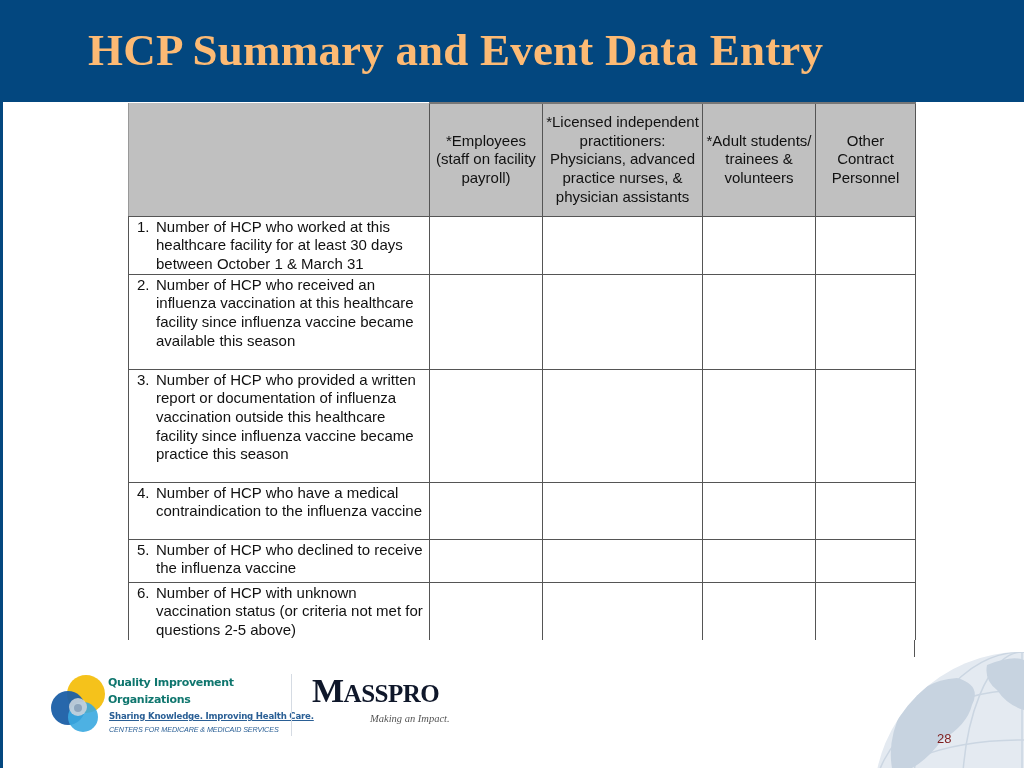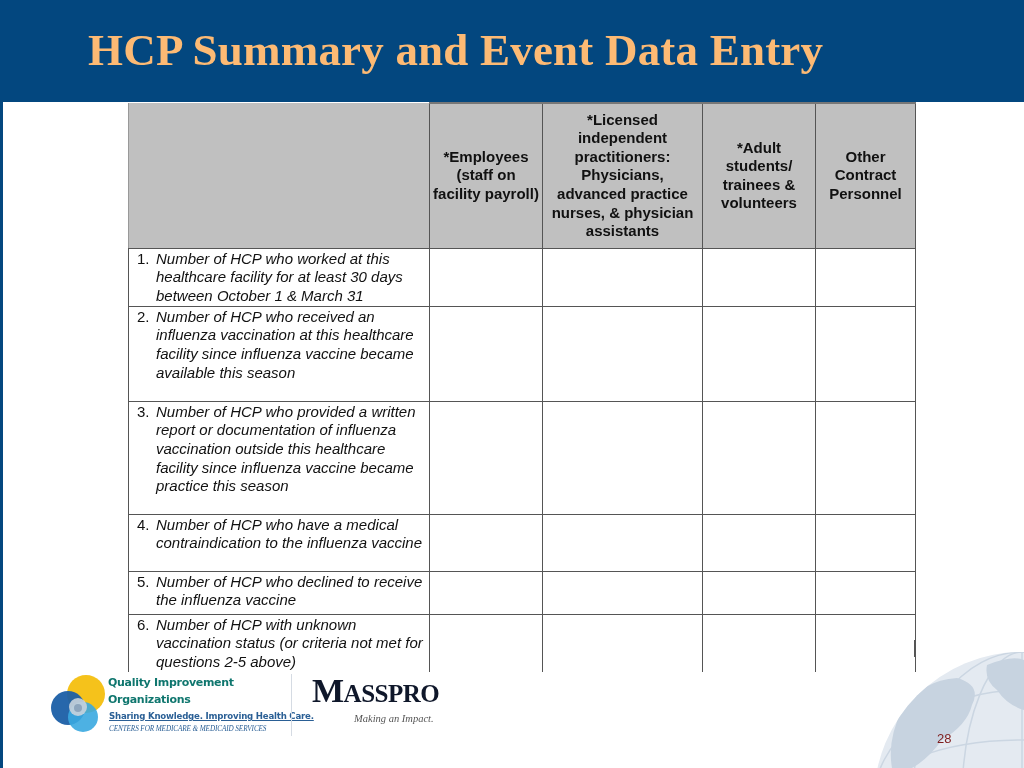--- a/index.html
+++ b/index.html
@@ -26,58 +26,58 @@
     font-family: "Liberation Sans", sans-serif; color: #111;
   }
   .hcp-table td, .hcp-table th {
     border: 1px solid #555; vertical-align: top;
   }
   .hcp-table th {
     background: #c0c0c0; font-weight: normal; font-size: 15px; line-height: 18.6px;
     text-align: center; vertical-align: middle; padding: 0 3px;
   }
   .hcp-table th.corner { border-top: none; border-left: 1px solid #999; }
-  .hcp-table tr.head-row th { height: 145px; border-top: 2px solid #777; font-weight: bold; }
+  .hcp-table tr.head-row th { height: 113px; border-top: 2px solid #777; }
   .hcp-table tr.head-row th.corner { border-top: none; }
   .hcp-table td.q {
     font-size: 15px; line-height: 18.7px; padding: 1px 4px 0 8px; background: #fff;
   }
   .q-inner { display: flex; }
   .q-num { width: 19px; flex: 0 0 19px; }
-  .q-text { flex: 1; font-style: italic; }
+  .q-text { flex: 1; }
   .hcp-table td.cell { background: #fff; }
   .hcp-table tr.last td { border-bottom: none; }
 
   
   .qio-logo { position: absolute; left: 50px; top: 672px; width: 240px; height: 70px; }
   .qio-circles { position: absolute; left: 0; top: 0; width: 58px; height: 62px; }
   .qio-name {
     position: absolute; left: 58px; top: 3px; font-family: "DejaVu Sans", sans-serif;
     font-weight: bold; font-size: 11px; line-height: 16.5px; color: #0f766e; white-space: nowrap;
     letter-spacing: -0.3px;
   }
   .qio-tag {
     position: absolute; left: 59px; top: 39px; font-family: "DejaVu Sans", sans-serif;
     font-weight: bold; font-size: 8.6px; color: #2a5f95; white-space: nowrap; letter-spacing: -0.2px; text-decoration: underline;
   }
   .qio-cms {
-    position: absolute; left: 59px; top: 53px; font-family: Liberation Serif, serif;
+    position: absolute; left: 59px; top: 53px; font-family: Liberation Sans, sans-serif;
     font-style: italic; font-size: 7.2px; color: #2a5f95; white-space: nowrap; letter-spacing: -0.1px;
   }
   .logo-divider {
     position: absolute; left: 291px; top: 674px; width: 1px; height: 62px; background: #d5dbe3;
   }
   .masspro-name {
     position: absolute; left: 312px; top: 672px; font-family: "Liberation Serif", serif;
     font-weight: bold; color: #0f172a; white-space: nowrap; letter-spacing: -0.5px;
   }
   .masspro-name .big { font-size: 34px; }
   .masspro-name .small { font-size: 25px; }
   .masspro-tag {
-    position: absolute; left: 354px; top: 713px; font-family: "Liberation Serif", serif;
+    position: absolute; left: 370px; top: 713px; font-family: "Liberation Serif", serif;
     font-style: italic; font-size: 10.5px; color: #555; white-space: nowrap;
   }
 
   .globe { position: absolute; left: 872px; top: 650px; width: 152px; height: 118px; overflow: hidden; }
   .page-number {
     position: absolute; left: 937px; top: 731px; font-family: "Liberation Sans", sans-serif;
     font-size: 13px; color: #7f1d1d;
   }
   .globe-stub { position: absolute; left: 914px; top: 640px; width: 1px; height: 17px; background: #555; }
 </style>

